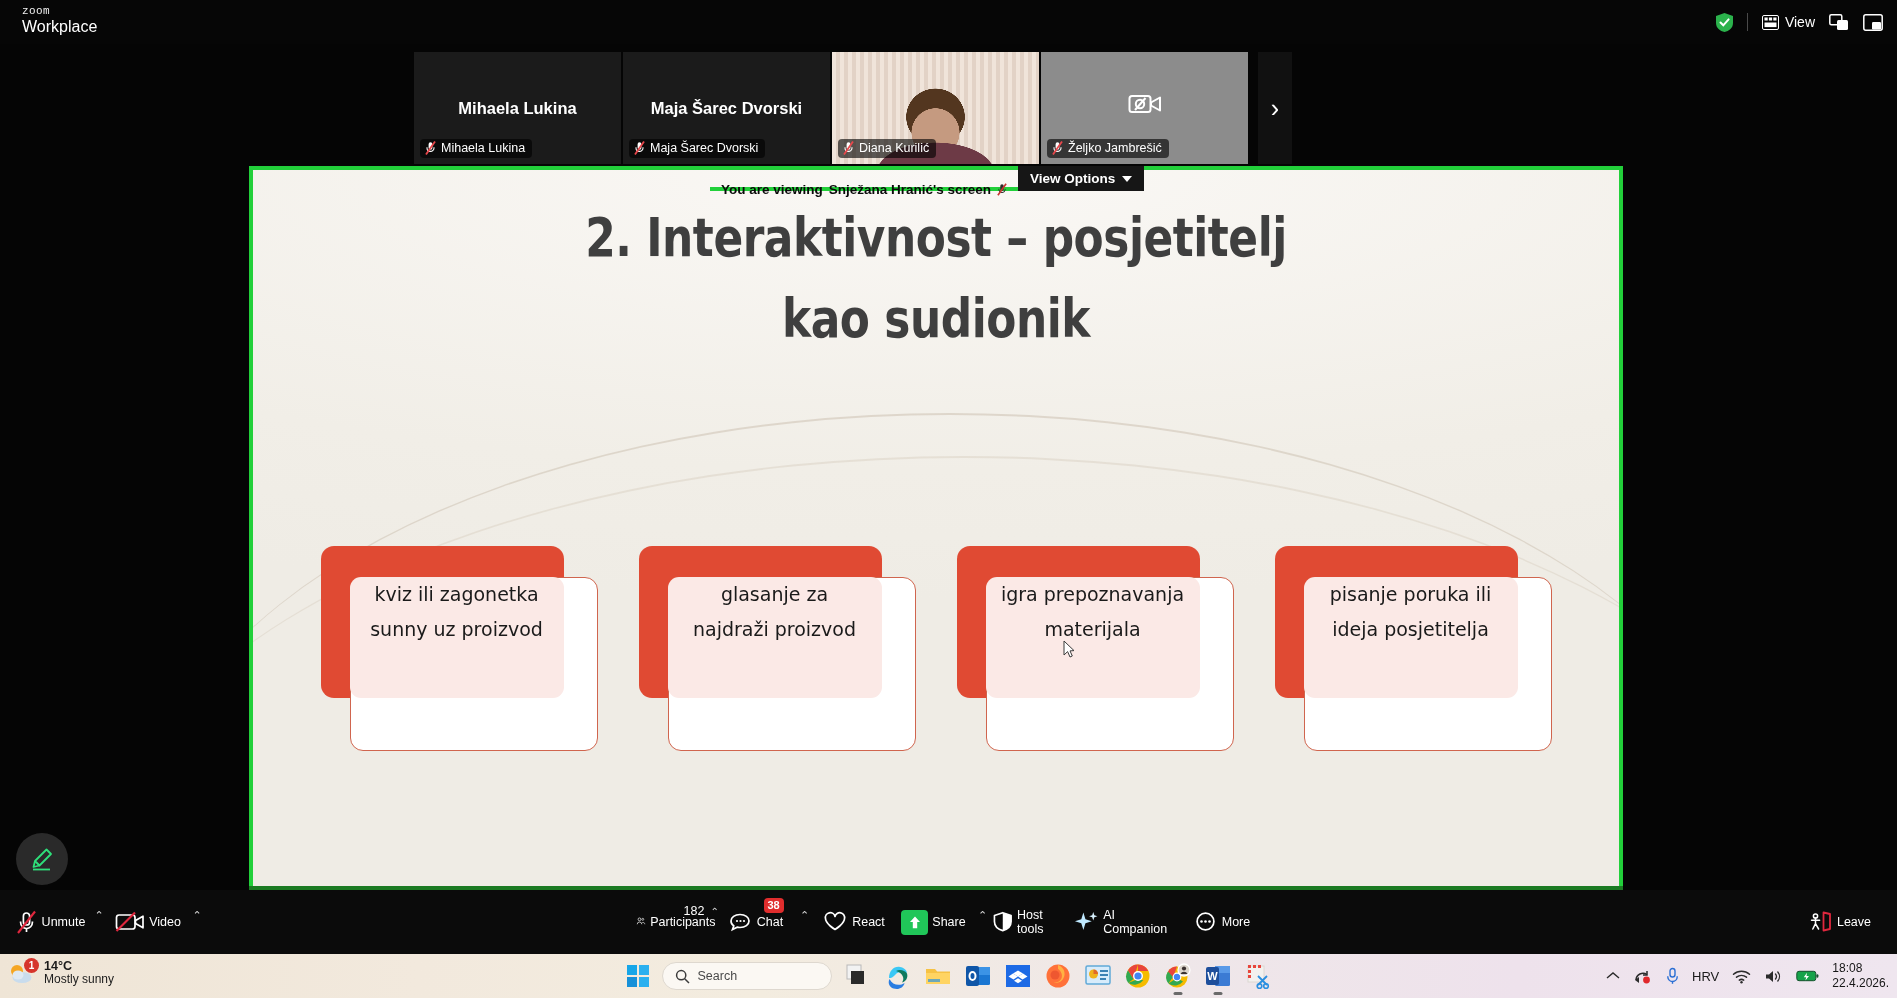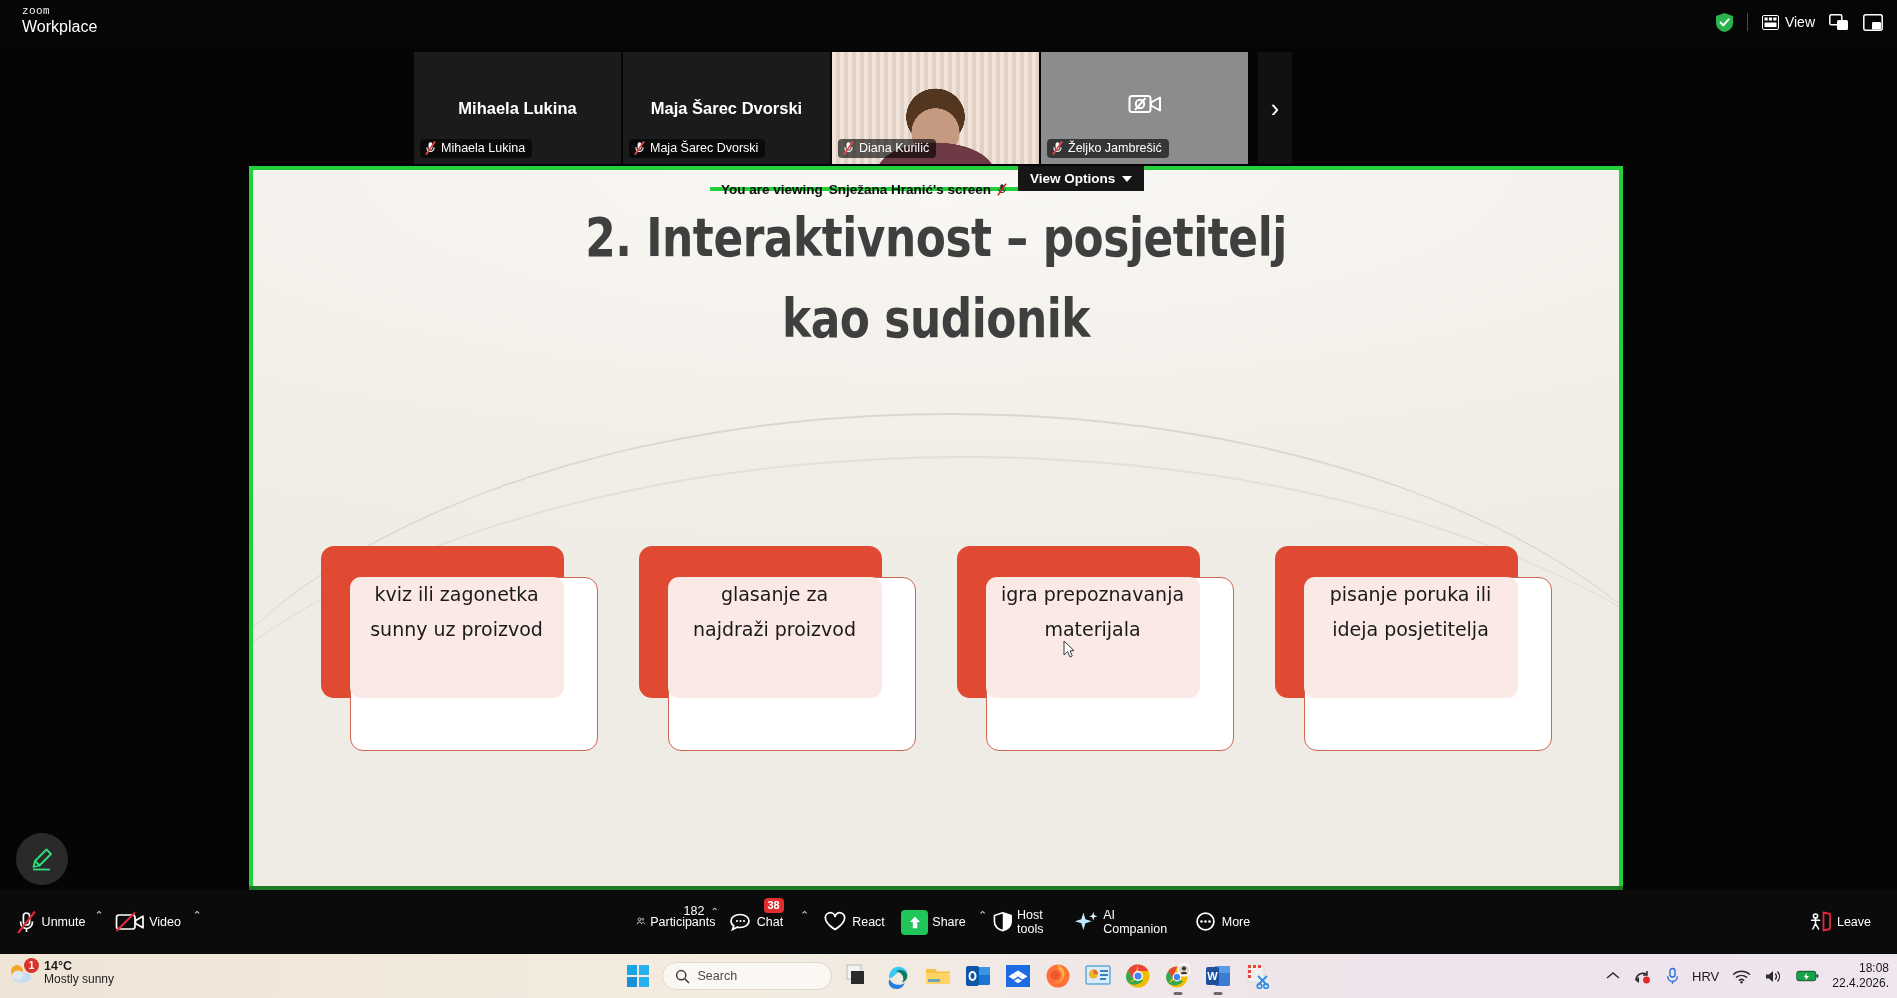--- a/index.html
+++ b/index.html
@@ -132,21 +132,21 @@
       display:flex; align-items:center; gap:12px; }
   .startbtn { width:24px; height:24px; cursor:pointer; }
   .searchbox { width:170px; height:28px; background:#fbf8f3; border:1px solid #ded8cf;
       border-radius:16px; display:flex; align-items:center; gap:8px; padding:0 12px; cursor:text; }
   .searchbox .sp { color:#4a4a4a; font-size:12.5px; }
   .tbico { width:28px; height:28px; position:relative; cursor:pointer; }
   .run-dot { position:absolute; left:50%; transform:translateX(-50%); bottom:-5px;
       width:9px; height:3px; border-radius:2px; background:#6a6a6a; }
   .tray { position:absolute; right:8px; top:0; height:44px; display:flex; align-items:center; gap:13px; }
   .tray .ti { cursor:pointer; display:flex; align-items:center; }
-  .clock { text-align:right; line-height:1.25; color:#171717; font-size:12px; cursor:pointer; }
+  .clock { line-height:1.25; color:#171717; font-size:12px; cursor:pointer; }
   .hrv { font-size:13px; color:#1b1b1b; cursor:pointer; }
 </style>
 </head>
 <body>
 
 <div id="app">
 
   <div class="topbar">
     <div class="zoom-logo">
       <span class="z1">zoom</span>

